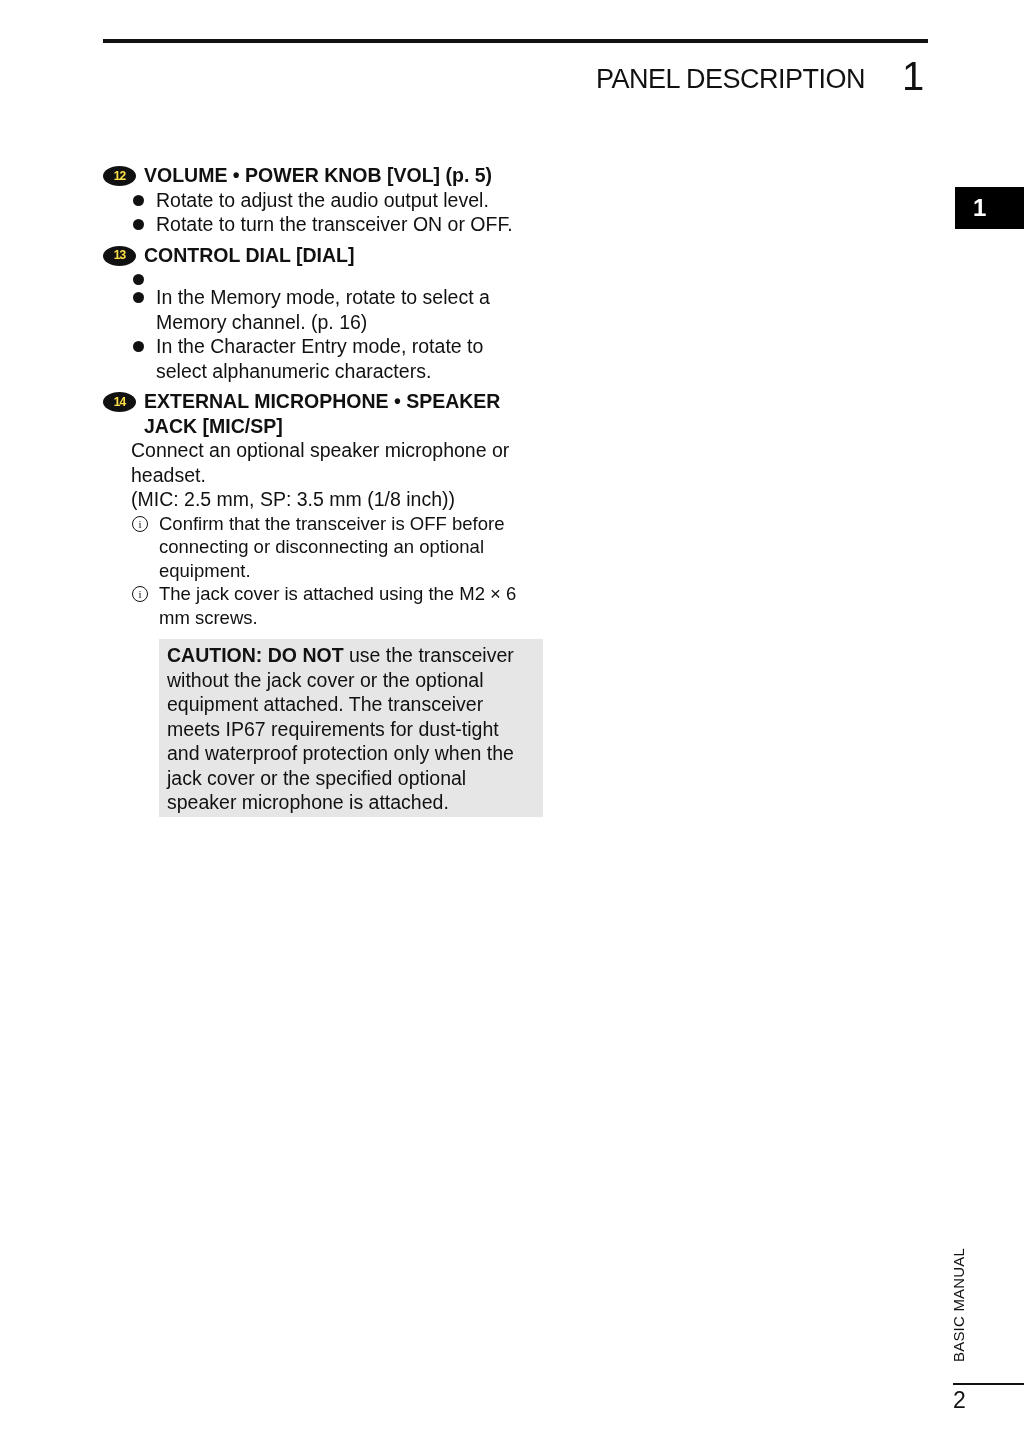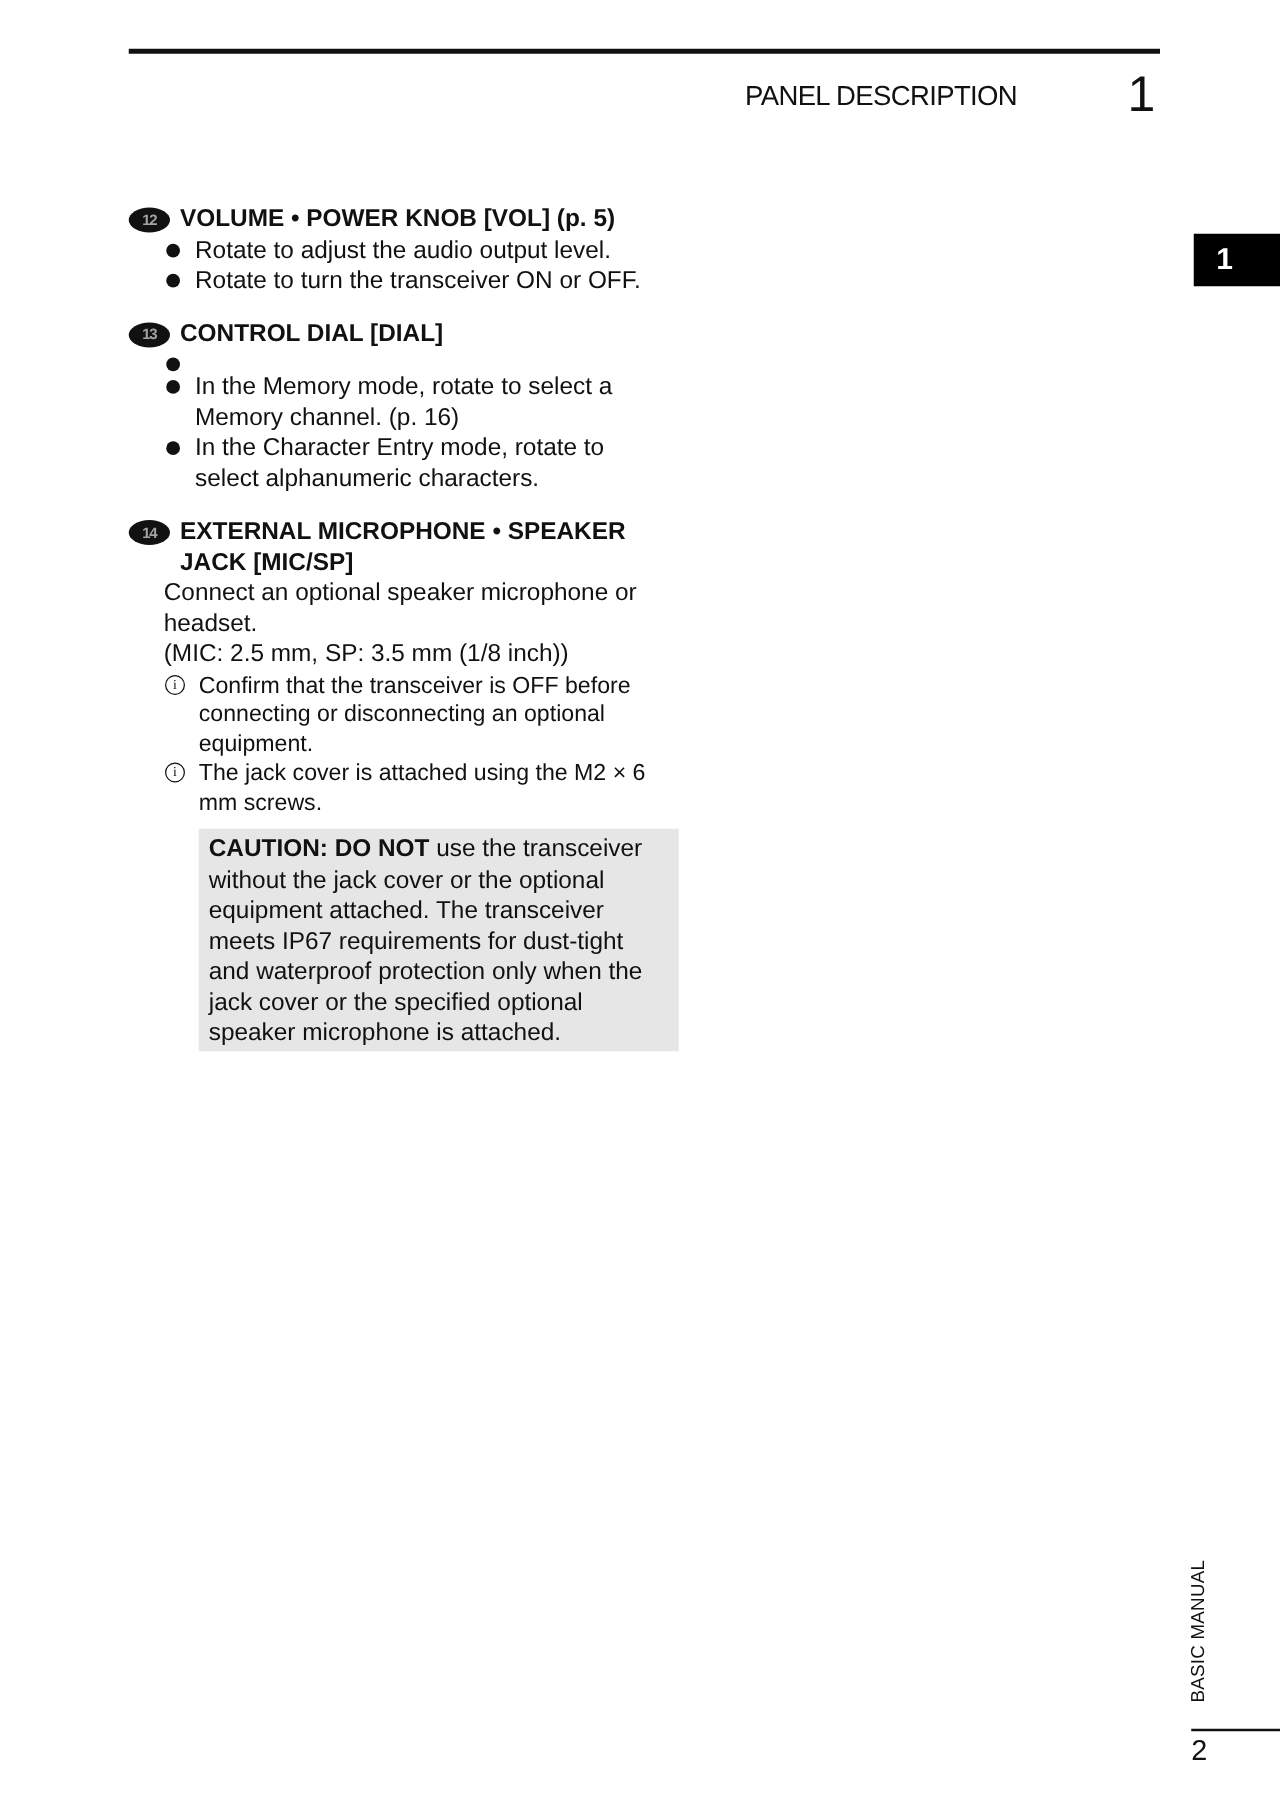--- a/index.html
+++ b/index.html
@@ -1,28 +1,28 @@
 <!DOCTYPE html>
 <html><head>
 <meta charset="utf-8">
 <style>
   html, body { margin: 0; padding: 0; }
   body {
     width: 1024px; height: 1452px; background: #ffffff; position: relative;
     font-family: "Liberation Sans", sans-serif; color: #111; overflow: hidden;
   }
   .top-rule { position: absolute; left: 103px; top: 39px; width: 825px; height: 4px; background: #111; }
-  .header-title { position: absolute; left: 596px; top: 64px; font-size: 22px; letter-spacing: -0.5px; font-weight: normal; }
+  .header-title { position: absolute; left: 596px; top: 64px; font-size: 27px; letter-spacing: -0.5px; font-weight: normal; }
   .header-chapter { position: absolute; left: 902px; top: 54px; font-size: 40px; }
   .chapter-tab { position: absolute; left: 955px; top: 187px; width: 69px; height: 42px; background: #000; color: #fff;
     font-weight: bold; font-size: 24px; display: flex; align-items: center; padding-left: 18px; box-sizing: border-box; }
   .content { position: absolute; left: 103px; top: 163px; width: 420px; font-size: 19.5px; line-height: 24.5px; }
-  .section-head { display: flex; align-items: flex-start; font-weight: bold; margin-top: 18px; }
+  .section-head { display: flex; align-items: flex-start; font-weight: bold; margin-top: 6px; }
   .section-head:first-child { margin-top: 0; }
-  .num-badge { display: inline-flex; width: 33px; height: 20px; border-radius: 50%; background: #111; color: #a3a3a3;
+  .num-badge { display: inline-flex; width: 33px; height: 20px; border-radius: 50%; background: #111; color: #fde047;
     font-size: 12px; font-weight: bold; align-items: center; justify-content: center; margin-right: 8px; margin-top: 3px; flex: none; letter-spacing: -1px; }
   .bullet { display: flex; padding-left: 30px; }
   .bullet .dot { width: 11px; height: 11px; border-radius: 50%; background: #111; flex: none; margin-top: 7px; margin-right: 12px; }
   .para { padding-left: 28px; }
   .note { display: flex; padding-left: 29px; font-size: 18.5px; line-height: 23.5px; }
   .note .info { flex: none; width: 14px; height: 14px; border: 1.3px solid #111; border-radius: 50%; font-size: 11px;
     line-height: 14px; text-align: center; margin-top: 4px; margin-right: 11px; font-family: "Liberation Serif", serif; }
   .caution { margin-left: 56px; margin-top: 10px; background: #e6e6e6; padding: 4px 8px 2px 8px; width: 384px; box-sizing: border-box; }
   .caution b { font-weight: bold; }
   .side-label { position: absolute; left: 950px; top: 1362px; transform-origin: left top; transform: rotate(-90deg);

